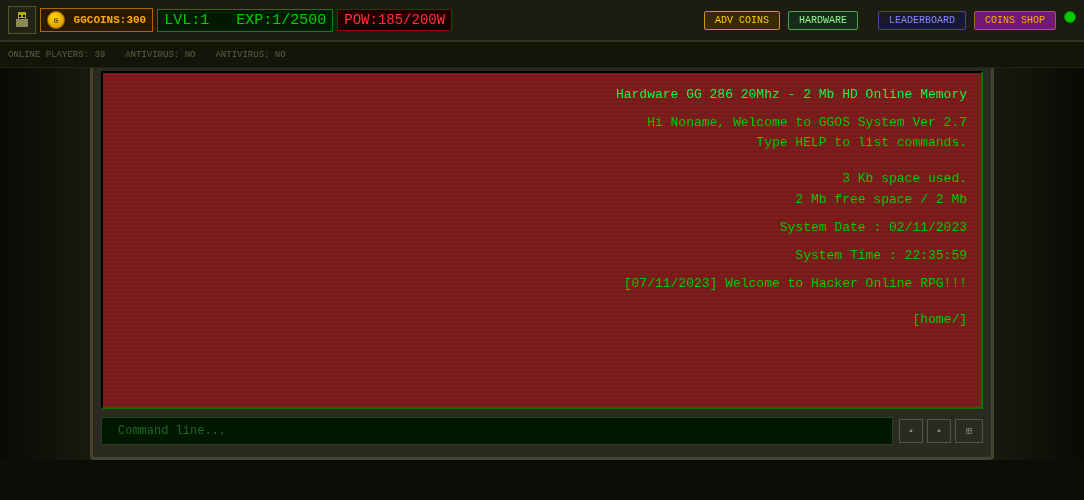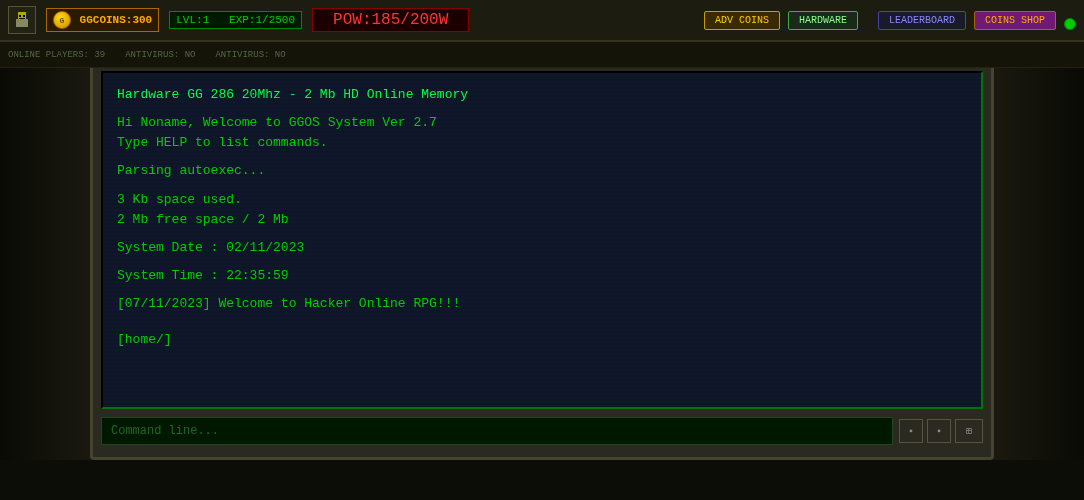--- a/index.html
+++ b/index.html
@@ -24,21 +24,21 @@
     
     .topbar {
       position: absolute;
       top: 0; left: 0; right: 0;
       height: 42px;
       background: #1c1c10;
       border-bottom: 2px solid #333320;
       display: flex;
       align-items: center;
       padding: 0 8px;
-      gap: 10px;
+      gap: 4px;
       z-index: 100;
     }
 
     .avatar {
       width: 28px;
       height: 28px;
       background: #222215;
       border: 1px solid #555530;
       display: flex;
       align-items: center;
@@ -54,37 +54,37 @@
       font-size: 11px;
       font-family: 'Courier New', monospace;
       font-weight: bold;
     }
 
     .xp-bar-container {
       background: #001a00;
       border: 1px solid #008800;
       padding: 2px 6px;
       color: #00cc00;
-      font-size: 11px;
+      font-size: 15px;
       font-family: 'Courier New', monospace;
     }
 
     .pow-bar-container {
       background: #1a0000;
       border: 1px solid #880000;
-      padding: 2px 20px;
+      padding: 2px 6px;
       color: #ff3333;
-      font-size: 16px;
+      font-size: 14px;
       font-family: 'Courier New', monospace;
     }
 
     .topbar-right {
       margin-left: auto;
       display: flex;
-      align-items: flex-end;
+      align-items: flex-start;
       gap: 8px;
     }
 
     .nav-btn {
       padding: 3px 10px;
       font-size: 10px;
       font-family: 'Courier New', monospace;
       border: 1px solid;
       cursor: pointer;
       border-radius: 2px;
@@ -155,26 +155,27 @@
       border: 3px solid #444430;
       border-radius: 4px;
       z-index: 10;
       display: flex;
       flex-direction: column;
     }
 
     
     .terminal-screen {
       flex: 1;
-      background: #0f172a;
+      background: #7f1d1d;
       margin: 8px 8px 0 8px;
       border: 2px inset #002200;
       padding: 12px 14px;
       overflow: hidden;
       position: relative;
+      text-align: right;
     }
 
     .terminal-screen::before {
       content: '';
       position: absolute;
       inset: 0;
       background: repeating-linear-gradient(
         0deg,
         transparent,
         transparent 2px,
@@ -215,21 +216,21 @@
       gap: 6px;
     }
 
     .cmd-input {
       flex: 1;
       background: #001800;
       border: 1px solid #224422;
       color: #00aa00;
       font-family: 'Courier New', monospace;
       font-size: 12px;
-      padding: 4px 9px;
+      padding: 4px 16px;
       outline: none;
       height: 28px;
     }
 
     .cmd-input::placeholder {
       color: #226622;
     }
 
     .cmd-btns {
       display: flex;
@@ -347,21 +348,20 @@
 <div class="side-decor-right"></div>
 
 <div class="terminal-outer">
   <div class="terminal-screen">
     <div class="terminal-text" id="terminal-output">
     <div class="term-line bright">Hardware GG 286 20Mhz - 2 Mb HD Online Memory</div>
         <div class="term-empty"></div>
         <div class="term-line">Hi Noname, Welcome to GGOS System Ver 2.7</div>
         <div class="term-line">Type HELP to list commands.</div>
         <div class="term-empty"></div>
-        <div class="term-line">Parsing autoexec...</div>
         <div class="term-empty"></div>
         <div class="term-line">3 Kb space used.</div>
         <div class="term-line">2 Mb free space / 2 Mb</div>
         <div class="term-empty"></div>
         <div class="term-line">System Date : 02/11/2023</div>
         <div class="term-empty"></div>
         <div class="term-line">System Time : 22:35:59</div>
         <div class="term-empty"></div>
         <div class="term-line">[07/11/2023] Welcome to Hacker Online RPG!!!</div>
         <div class="term-empty"></div>

